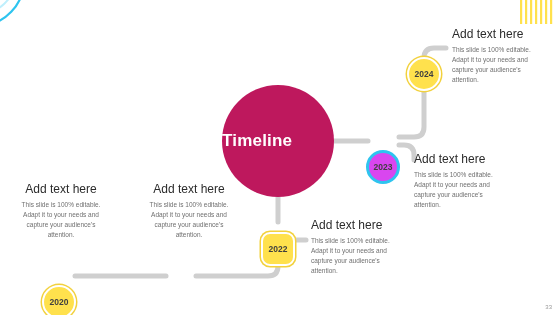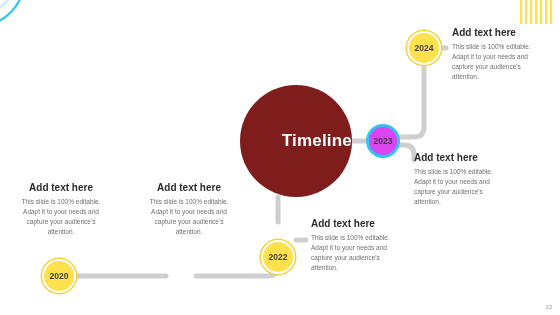--- a/index.html
+++ b/index.html
@@ -42,29 +42,29 @@
   .connectors {
     position: absolute;
     left: 0; top: 0;
     width: 560px;
     height: 315px;
   }
 
   
   .hub {
     position: absolute;
-    left: 240px;
+    left: 222px;
     top: 85px;
     width: 112px;
     height: 112px;
     border-radius: 50%;
-    background: #7f1d1d;
+    background: #be185d;
     display: flex;
     align-items: center;
-    justify-content: flex-end;
+    justify-content: flex-start;
   }
   .hub-label {
     color: #ffffff;
     font-size: 17px;
     font-weight: bold;
     letter-spacing: 0.2px;
   }
 
   
   .year {
@@ -73,39 +73,40 @@
     height: 34px;
     border-radius: 50%;
     display: flex;
     align-items: center;
     justify-content: center;
     font-size: 8.5px;
     font-weight: bold;
     color: #3f3f3f;
     box-sizing: border-box;
     background: #ffffff;
+    margin-top: 26px;
   }
   .year.yellow {
     background: #ffe14d;
     border: 2.5px solid #ffffff;
     box-shadow: 0 0 0 1.5px #f2d13d;
   }
   .year.cyan {
     background: #d946ef;
     border: 3px solid #2ec4ef;
   }
 
   
   .block {
     position: absolute;
     width: 92px;
   }
   .block .b-title {
-    font-size: 10px;
-    font-weight: bold;
+    font-size: 12px;
+    font-weight: normal;
     color: #2b2b2b;
     margin-bottom: 4px;
   }
   .block .b-body {
     font-size: 6.5px;
     line-height: 1.55;
     color: #6f6f6f;
   }
   .block.center .b-title,
   .block.center .b-body {
@@ -159,21 +160,21 @@
   <div class="hub">
     <span class="hub-label">Timeline</span>
   </div>
 
   <div class="year yellow" style="left:407px; top:31px;">
     <span>2024</span>
   </div>
   <div class="year cyan" style="left:366px; top:124px;">
     <span>2023</span>
   </div>
-  <div class="year yellow" style="left:261px; top:240px;">
+  <div class="year yellow" style="left:261px; top:206px;border-radius:9px;">
     <span>2022</span>
   </div>
   <div class="year yellow" style="left:42px; top:259px;">
     <span>2020</span>
   </div>
 
   <div class="block" style="left:452px; top:27px;">
     <div class="b-title">Add text here</div>
     <div class="b-body">This slide is 100% editable. Adapt it to your needs and capture your audience's attention.</div>
   </div>

